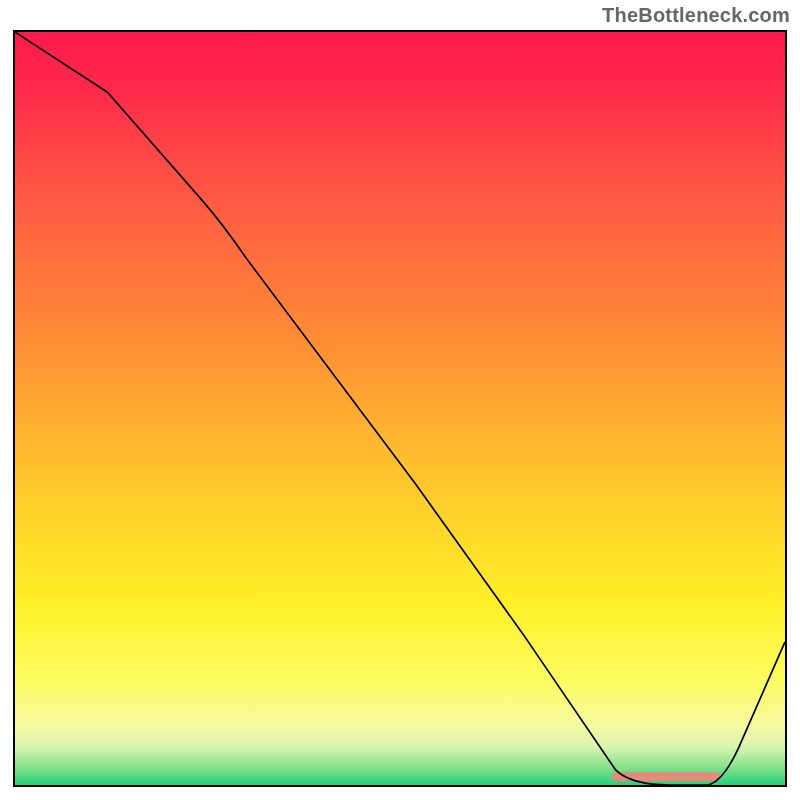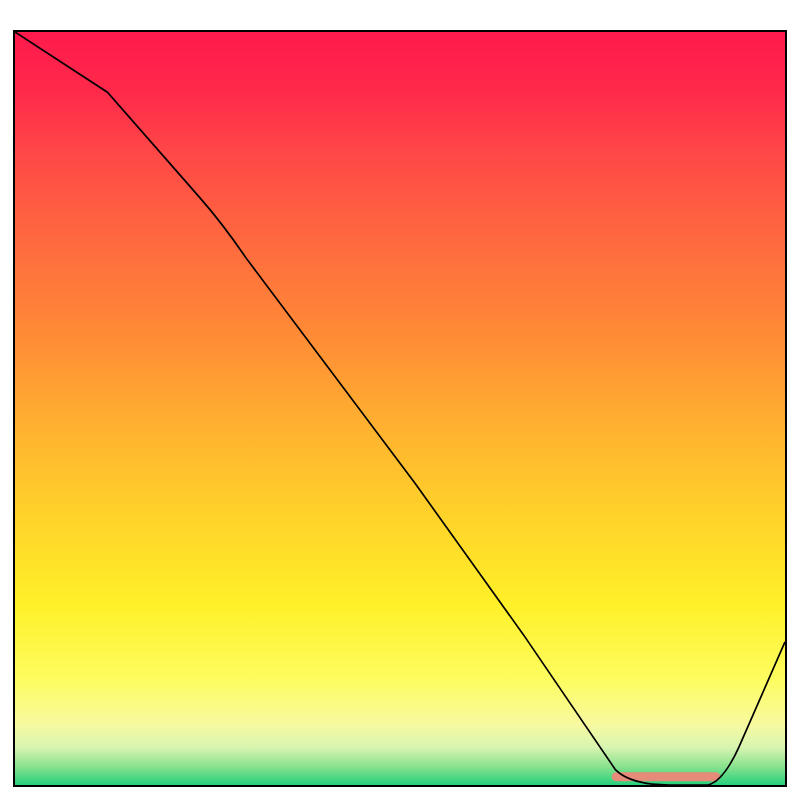--- a/index.html
+++ b/index.html
@@ -69,20 +69,21 @@
   }
   .pink-bar {
     fill: #e68a7a;
   }
 </style>
 </head>
 <body>
 
 <div class="stage">
 
+  <div class="watermark">TheBottleneck.com</div>
 
   <div class="plot">
     <div class="gradient"></div>
 
     <svg class="curve-svg" viewBox="0 0 1000 1000" preserveAspectRatio="none">
 
       <rect class="pink-bar" x="775" y="983" width="141" height="12" rx="6" ry="6"></rect>
 
       <path class="curve-path" d="M 0 0
                L 120 80

